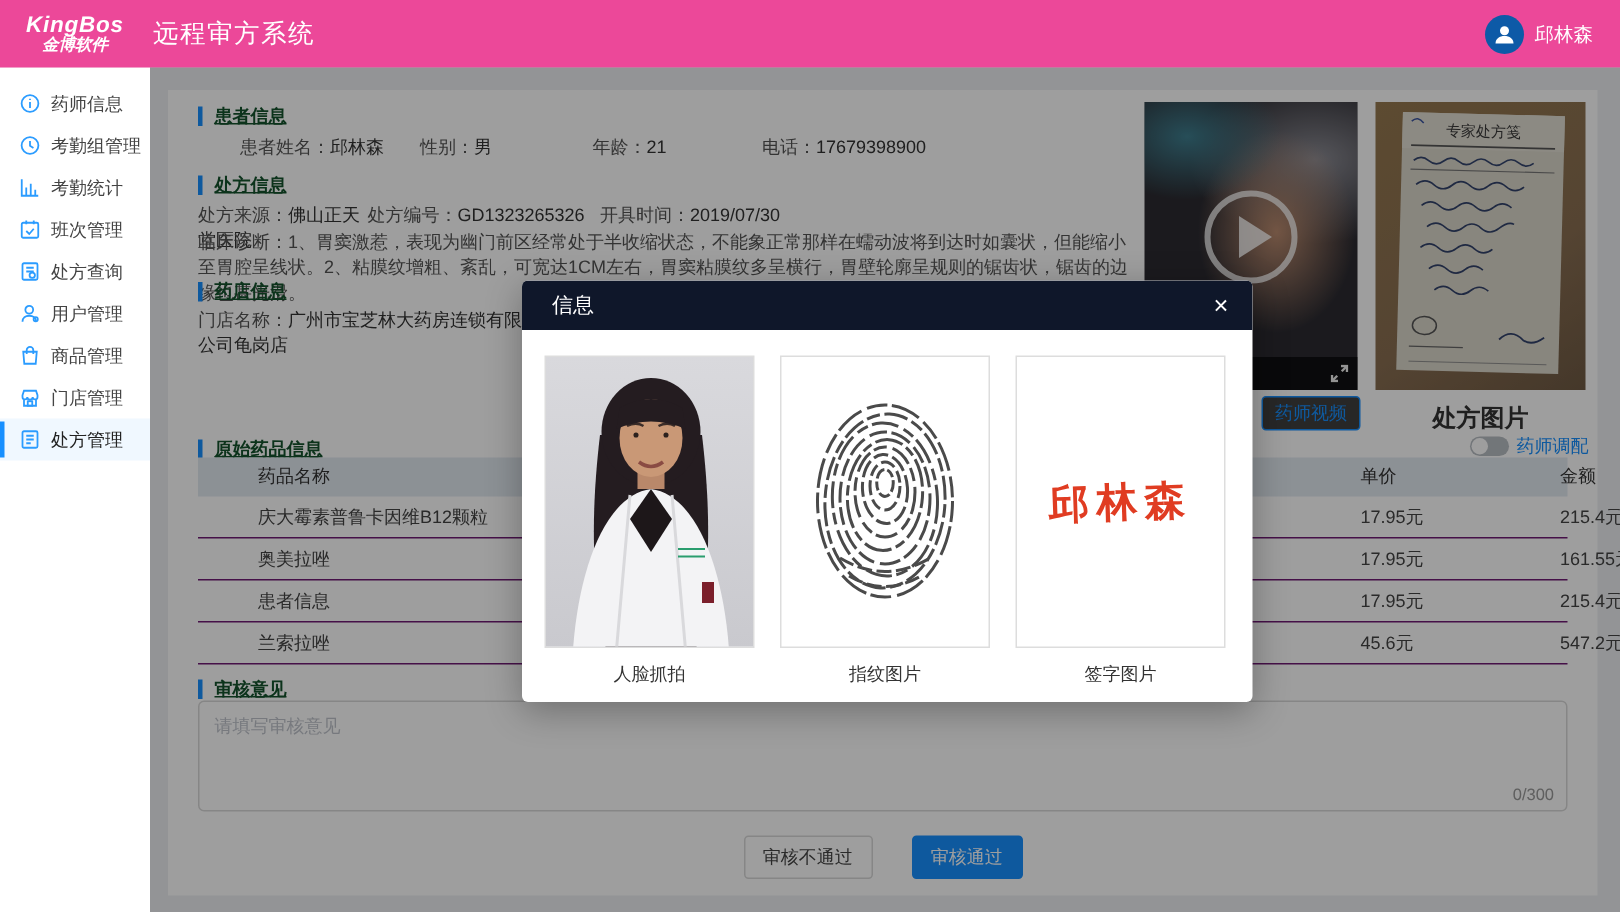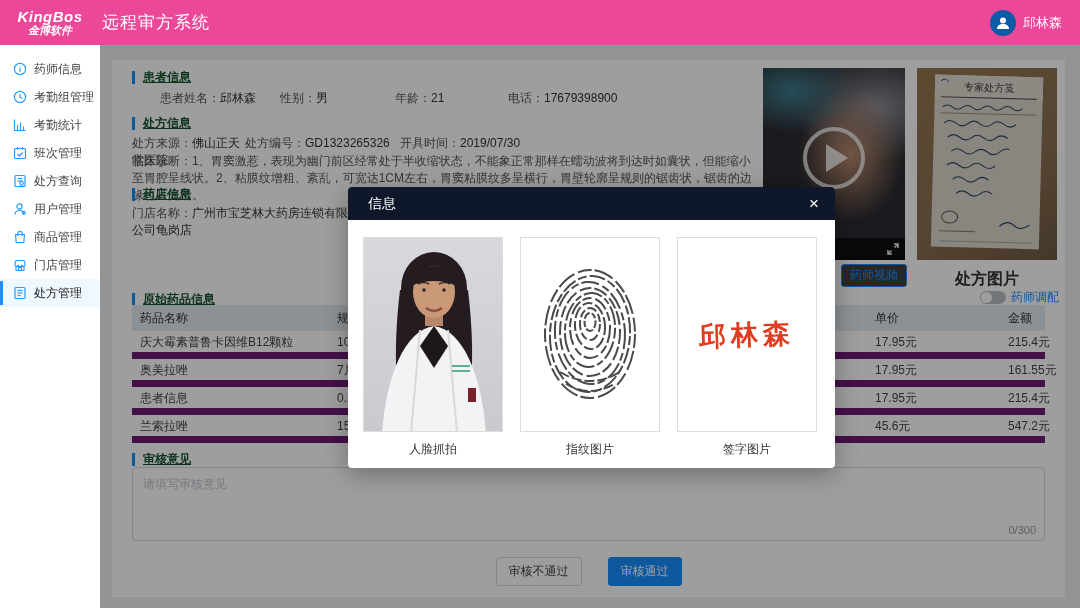--- a/index.html
+++ b/index.html
@@ -47,23 +47,23 @@
 
   .vbtn { position:absolute; left:729px; top:204px; font-size:12px; color:#1890ff; border:1px solid #1890ff; border-radius:3px; background:#404040; padding:2px 8px; cursor:pointer; }
   .rxcap { position:absolute; left:805px; top:209px; width:140px; text-align:center; font-size:16px; font-weight:bold; color:#333; }
   .togglerow { position:absolute; right:6px; top:229px; display:flex; align-items:center; gap:5px; cursor:pointer; }
   .switch { width:26px; height:13px; border-radius:7px; background:#b9bec4; position:relative; }
   .switch::after { content:""; position:absolute; left:1px; top:1px; width:11px; height:11px; border-radius:50%; background:#fff; }
   .togglerow span { font-size:12px; color:#1890ff; }
 
   
   .dtable { position:absolute; left:20px; top:245px; width:913px; font-size:12px; color:#444; }
-  .drow { position:relative; height:28px; border-bottom:7px solid #701a75; }
+  .drow { position:relative; height:28px; border-bottom:1px solid #701a75; }
   .drow.head { height:26px; background:#e3eaf1; border-bottom:none; color:#333; }
-  .dcell { position:absolute; top:50%; transform:translateY(-50%); white-space:nowrap; }
+  .dcell { position:absolute; top:50%; transform:translateY(-50%); white-space:nowrap;margin-left:32px; }
   .c-name { left:8px; } .c-spec { left:205px; } .c-price { left:743px; } .c-amt { left:876px; }
 
   
   .reviewbox { position:absolute; left:20px; top:407px; width:913px; height:74px; border:1px solid #d9d9d9; border-radius:4px; }
   .reviewbox textarea { width:100%; height:100%; border:none; outline:none; resize:none; font-family:inherit; font-size:12px; color:#333; padding:8px 10px; background:transparent; }
   .reviewbox textarea::placeholder { color:#c0c4cc; }
   .charcount { position:absolute; right:8px; bottom:4px; font-size:11px; color:#999; }
   .btnrow { position:absolute; left:0; right:0; top:497px; display:flex; justify-content:center; gap:26px; }
   .btn { font-size:12px; border-radius:3px; padding:5px 12px; cursor:pointer; border:1px solid #d9d9d9; background:#fff; color:#444; }
   .btn.primary { background:#1890ff; border-color:#1890ff; color:#fff; }

